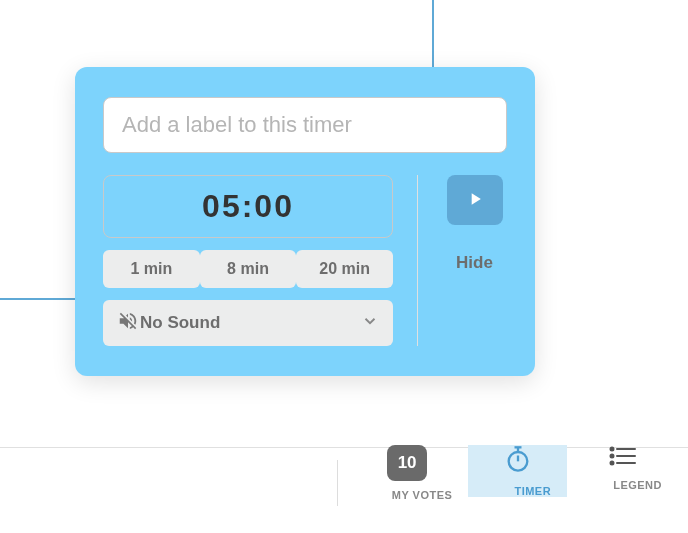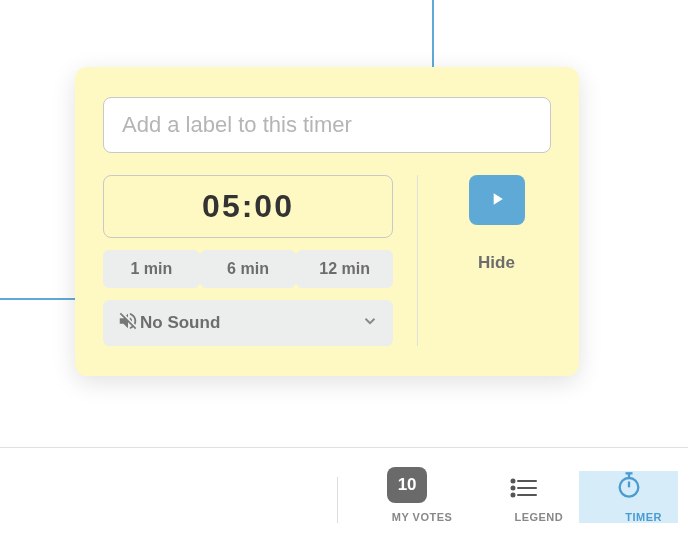--- a/index.html
+++ b/index.html
@@ -35,22 +35,22 @@
       top: 298px;
       left: 0;
       width: 434px;
       height: 2px;
       background: #5fa9d6;
     }
     .panel {
       position: absolute;
       top: 67px;
       left: 75px;
-      width: 504px;
-      background: #fef9c3;
+      width: 460px;
+      background: #7dd3fc;
       border-radius: 12px;
       box-shadow: 0 6px 24px rgba(0,0,0,0.12);
       padding: 30px 28px;
     }
     .label-input {
       width: 100%;
       padding: 14px 18px;
       font-size: 22px;
       color: #999;
       border: 1px solid #c9c9c9;
@@ -154,21 +154,21 @@
       left: 0;
       width: 688px;
       height: 1px;
       background: #e0e0e0;
     }
     .toolbar {
       position: absolute;
       bottom: 10px;
       right: 10px;
       display: flex;
-      align-items: flex-end;
+      align-items: flex-start;
       height: 78px;
       margin-left: 24px;
     }
     .tb-divider {
       width: 1px;
       height: 46px;
       background: #ddd;
       margin: 15px 8px 0 0;
     }
     .tb-item {
@@ -220,22 +220,22 @@
   <div class="bg-h"></div>
 </div>
 
 <div class="panel">
   <input class="label-input" type="text" placeholder="Add a label to this timer" style="">
   <div class="row">
     <div class="left-col">
       <div class="time-box">05:00</div>
       <div class="presets">
         <button class="preset-btn">1 min</button>
-        <button class="preset-btn">6 min</button>
-        <button class="preset-btn">12 min</button>
+        <button class="preset-btn">8 min</button>
+        <button class="preset-btn">20 min</button>
       </div>
       <div class="sound-select">
         <div class="sound-left">
           <span class="mute-icon">
             <svg width="22" height="22" viewBox="0 0 24 24" fill="currentColor">
               <path d="M16.5 12c0-1.77-1.02-3.29-2.5-4.03v2.21l2.45 2.45c.03-.2.05-.41.05-.63zm2.5 0c0 .94-.2 1.82-.54 2.64l1.51 1.51C20.63 14.91 21 13.5 21 12c0-4.28-2.99-7.86-7-8.77v2.06c2.89.86 5 3.54 5 6.71zM4.27 3L3 4.27 7.73 9H3v6h4l5 5v-6.73l4.25 4.25c-.67.52-1.42.93-2.25 1.18v2.06c1.38-.31 2.63-.95 3.69-1.81L19.73 21 21 19.73l-9-9L4.27 3zM12 4L9.91 6.09 12 8.18V4z"></path>
             </svg>
           </span>
           <span class="sound-label">No Sound</span>
         </div>
@@ -260,37 +260,37 @@
 </div>
 
 <div class="divider-h"></div>
 
 <div class="toolbar">
   <div class="tb-divider"></div>
   <div class="tb-item">
     <div class="votes-badge">10</div>
     <div class="tb-label">MY VOTES</div>
   </div>
+  <div class="tb-item active">
+    <span class="stopwatch-icon">
+      <svg width="28" height="28" viewBox="0 0 24 24" fill="none" stroke="currentColor" stroke-width="2">
+        <circle cx="12" cy="14" r="8"></circle>
+        <line x1="12" y1="14" x2="12" y2="9"></line>
+        <line x1="9" y1="2" x2="15" y2="2"></line>
+        <line x1="12" y1="2" x2="12" y2="6"></line>
+      </svg>
+    </span>
+    <div class="tb-label">TIMER</div>
+  </div>
   <div class="tb-item">
     <span class="legend-icon">
       <svg width="28" height="22" viewBox="0 0 28 22" fill="none" stroke="currentColor" stroke-width="2" stroke-linecap="round">
         <circle cx="3" cy="4" r="1.5" fill="currentColor"></circle>
         <line x1="8" y1="4" x2="26" y2="4"></line>
         <circle cx="3" cy="11" r="1.5" fill="currentColor"></circle>
         <line x1="8" y1="11" x2="26" y2="11"></line>
         <circle cx="3" cy="18" r="1.5" fill="currentColor"></circle>
         <line x1="8" y1="18" x2="26" y2="18"></line>
       </svg>
     </span>
     <div class="tb-label">LEGEND</div>
   </div>
-  <div class="tb-item active">
-    <span class="stopwatch-icon">
-      <svg width="28" height="28" viewBox="0 0 24 24" fill="none" stroke="currentColor" stroke-width="2">
-        <circle cx="12" cy="14" r="8"></circle>
-        <line x1="12" y1="14" x2="12" y2="9"></line>
-        <line x1="9" y1="2" x2="15" y2="2"></line>
-        <line x1="12" y1="2" x2="12" y2="6"></line>
-      </svg>
-    </span>
-    <div class="tb-label">TIMER</div>
-  </div>
 </div>
 
 </body></html>

